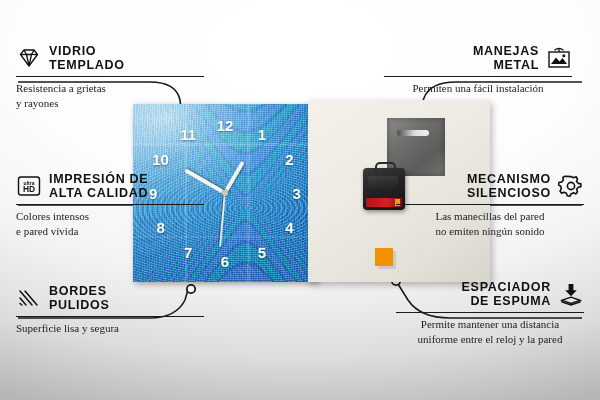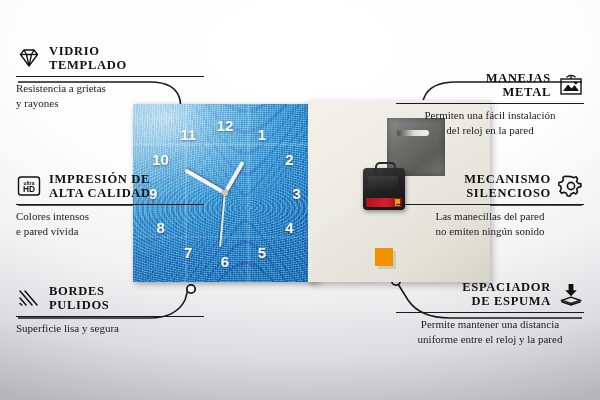--- a/index.html
+++ b/index.html
@@ -85,21 +85,21 @@
     position:absolute;left:67px;top:148px;width:18px;height:18px;
     background:#f29100;box-shadow:3px 3px 0 rgba(0,0,0,.10);
   }
 
   
   .feature{position:absolute;width:188px;}
   .feature .head{display:flex;align-items:center;gap:7px;}
   .feature.left .head{justify-content:flex-start;}
   .feature.right .head{justify-content:flex-end;}
   .ftitle{
-    font-family:Liberation Serif, serif;font-weight:bold;
+    font-family:Liberation Sans, sans-serif;font-weight:bold;
     font-size:12.5px;letter-spacing:.7px;color:#111;line-height:1.12;
     text-transform:uppercase;
   }
   .feature.left .ftitle{text-align:left;}
   .feature.right .ftitle{text-align:right;}
   .rule{height:1.4px;background:#1a1a1a;margin:4px 0 4px;}
   .fdesc{
     font-family:"Liberation Serif", serif;font-size:11px;color:#1c1c1c;
     line-height:1.32;
   }
@@ -227,38 +227,37 @@
         <div>BORDES</div>
         <div>PULIDOS</div>
       </div>
     </div>
     <div class="rule"></div>
     <div class="fdesc">
       <div>Superficie lisa y segura</div>
     </div>
   </div>
 
-  <div class="feature right" style="left:396px;top:44px;margin-top:27px;">
+  <div class="feature right" style="left:384px;top:44px;">
     <div class="head">
       <div class="ftitle">
         <div>MANEJAS</div>
         <div>METAL</div>
       </div>
       <svg class="icon" viewBox="0 0 26 24">
         <rect x="3" y="6" width="20" height="15" fill="none" stroke="#111" stroke-width="1.4"></rect>
         <path d="M13 6 L13 2.6" stroke="#111" stroke-width="1.3" fill="none"></path>
         <path d="M8.5 4.2 Q13 0.4 17.5 4.2" stroke="#111" stroke-width="1.3" fill="none"></path>
         <path d="M5 18 L10 11.5 L13.6 15.5 L16.5 12 L21 18 Z" fill="#111"></path>
         <circle cx="17.8" cy="9.8" r="1.5" fill="#111"></circle>
       </svg>
     </div>
     <div class="rule"></div>
     <div class="fdesc">
       <div>Permiten una fácil instalación</div>
-      <div>del reloj en la pared</div>
     </div>
   </div>
 
   <div class="feature right" style="left:396px;top:172px;">
     <div class="head">
       <div class="ftitle">
         <div>MECANISMO</div>
         <div>SILENCIOSO</div>
       </div>
       <svg class="icon" viewBox="0 0 26 24">

